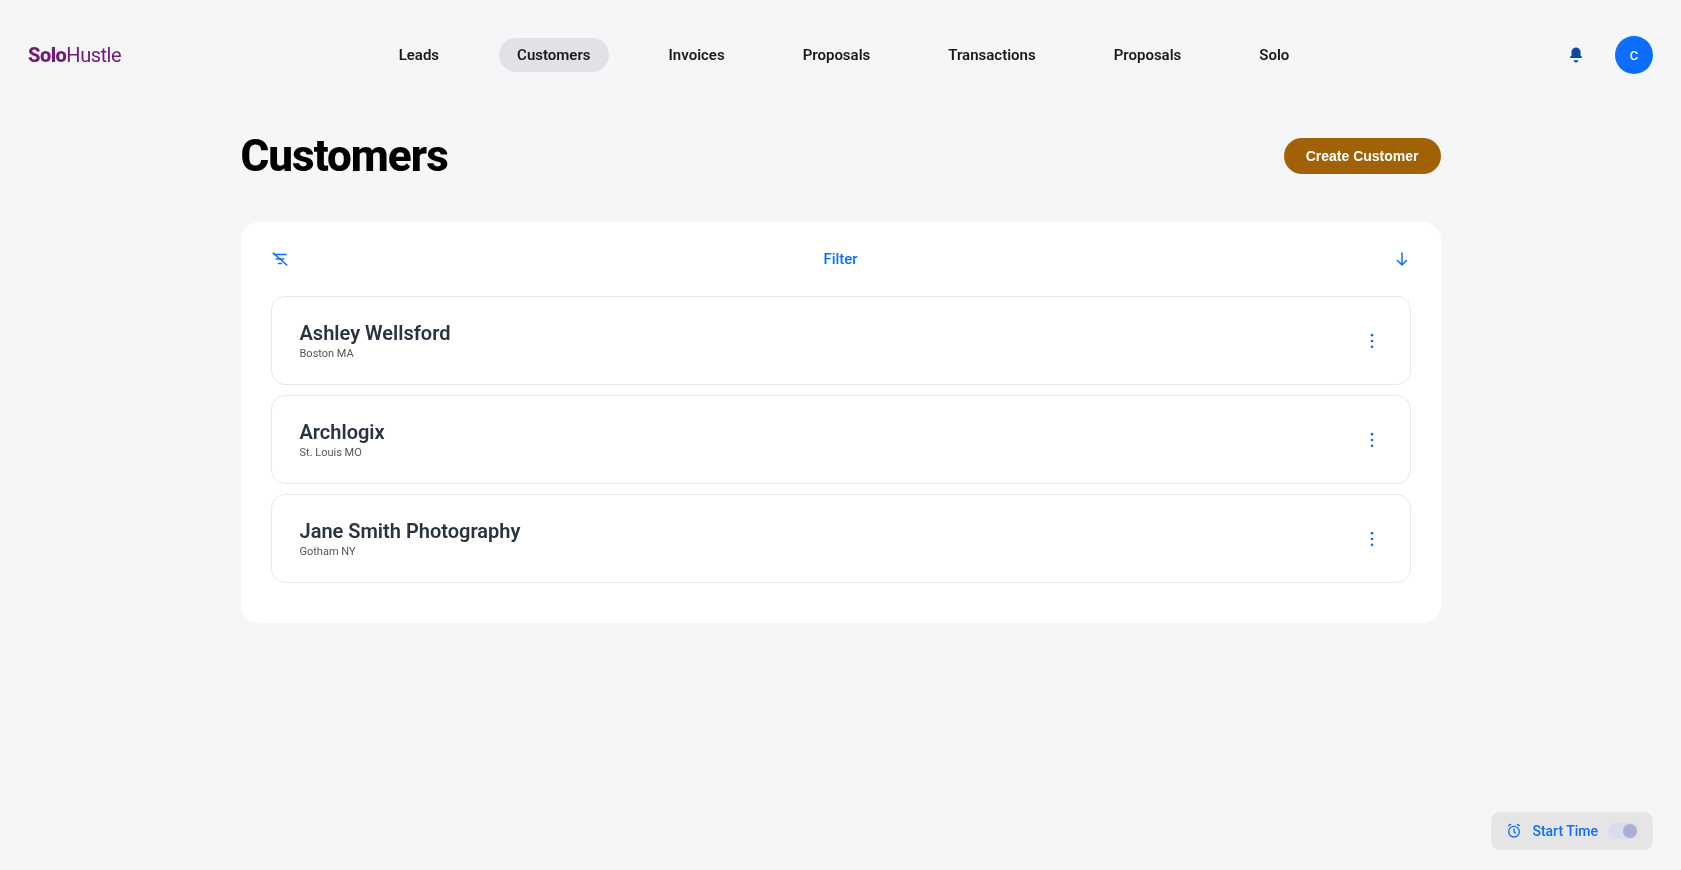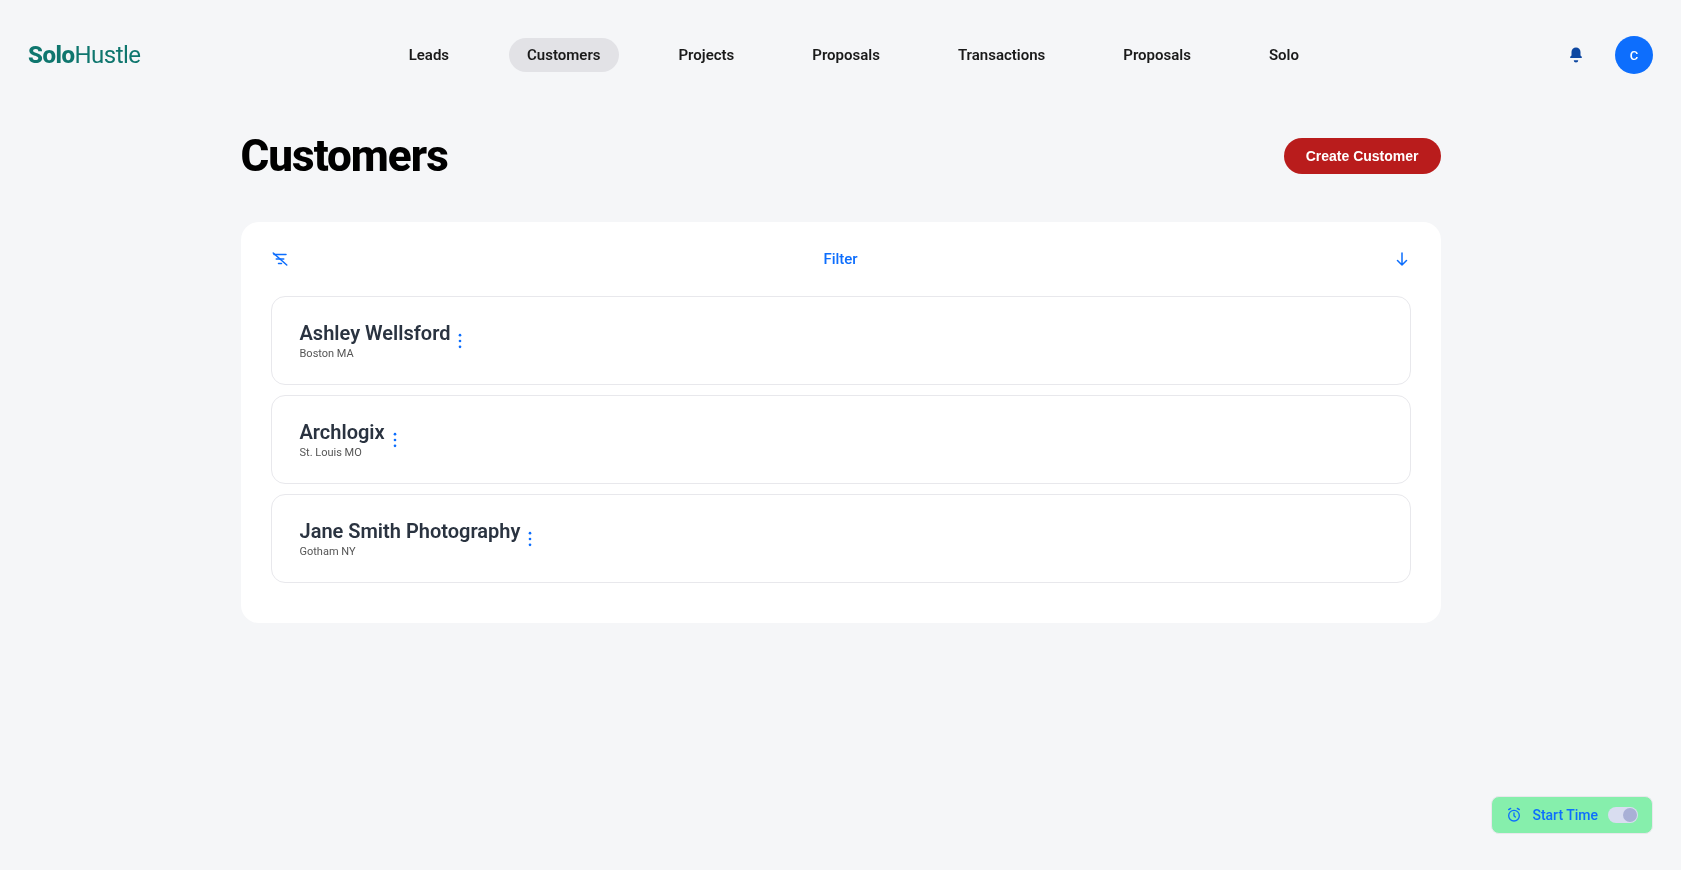--- a/index.html
+++ b/index.html
@@ -12,23 +12,23 @@
   overflow: hidden;
 }
 .header {
   display: flex;
   align-items: center;
   justify-content: space-between;
   padding: 0 28px 0 28px;
   height: 110px;
 }
 .logo {
-  font-size: 24px;
+  font-size: 20px;
   font-weight: 400;
-  color: #0f766e;
+  color: #701a75;
   letter-spacing: -0.5px;
   text-align: center;
 }
 .logo .bold { font-weight: 800; }
 .nav {
   display: flex;
   align-items: center;
   gap: 42px;
 }
 .nav-item {
@@ -77,21 +77,21 @@
   justify-content: space-between;
   padding: 20px 0 40px;
 }
 .page-title {
   font-size: 44px;
   font-weight: 800;
   color: #000;
   letter-spacing: -1px;
 }
 .create-btn {
-  background: #b91c1c;
+  background: #a16207;
   color: #fff;
   border: none;
   border-radius: 22px;
   padding: 10px 22px;
   font-size: 14px;
   font-weight: 600;
   cursor: pointer;
 }
 .card {
   background: #fff;
@@ -118,20 +118,21 @@
   color: #0d6efd;
   cursor: pointer;
 }
 .customer-row {
   border: 1px solid #e8e8ec;
   border-radius: 14px;
   padding: 24px 28px;
   margin-bottom: 10px;
   display: flex;
   align-items: center;
+  justify-content: space-between;
   cursor: pointer;
 }
 .customer-info .name {
   font-size: 20px;
   font-weight: 600;
   color: #2a3340;
   margin-bottom: 2px;
 }
 .customer-info .loc {
   font-size: 11px;
@@ -139,23 +140,23 @@
   color: #555;
 }
 .more-icon {
   width: 20px;
   height: 20px;
   color: #0d6efd;
   cursor: pointer;
 }
 .start-time-widget {
   position: absolute;
-  bottom: 36px;
+  bottom: 20px;
   right: 28px;
-  background: #86efac;
+  background: #e5e5e5;
   border: 1px solid #e8e8ec;
   border-radius: 8px;
   padding: 10px 14px;
   display: flex;
   align-items: flex-end;
   gap: 10px;
 }
 .clock-icon {
   width: 16px;
   height: 16px;
@@ -188,21 +189,21 @@
 </head>
 <body>
 
 <div class="header">
   <div class="logo">
     <span class="bold">Solo</span><span>Hustle</span>
   </div>
   <div class="nav">
     <div class="nav-item">Leads</div>
     <div class="nav-item active">Customers</div>
-    <div class="nav-item">Projects</div>
+    <div class="nav-item">Invoices</div>
     <div class="nav-item">Proposals</div>
     <div class="nav-item">Transactions</div>
     <div class="nav-item">Proposals</div>
     <div class="nav-item">Solo</div>
   </div>
   <div class="header-right">
     <svg class="bell-icon" viewBox="0 0 24 24" fill="currentColor">
       <path d="M12 2a6 6 0 0 0-6 6v4.586l-1.707 1.707A1 1 0 0 0 5 16h14a1 1 0 0 0 .707-1.707L18 12.586V8a6 6 0 0 0-6-6zm0 20a3 3 0 0 0 3-3H9a3 3 0 0 0 3 3z"></path>
     </svg>
     <div class="avatar">C</div>

